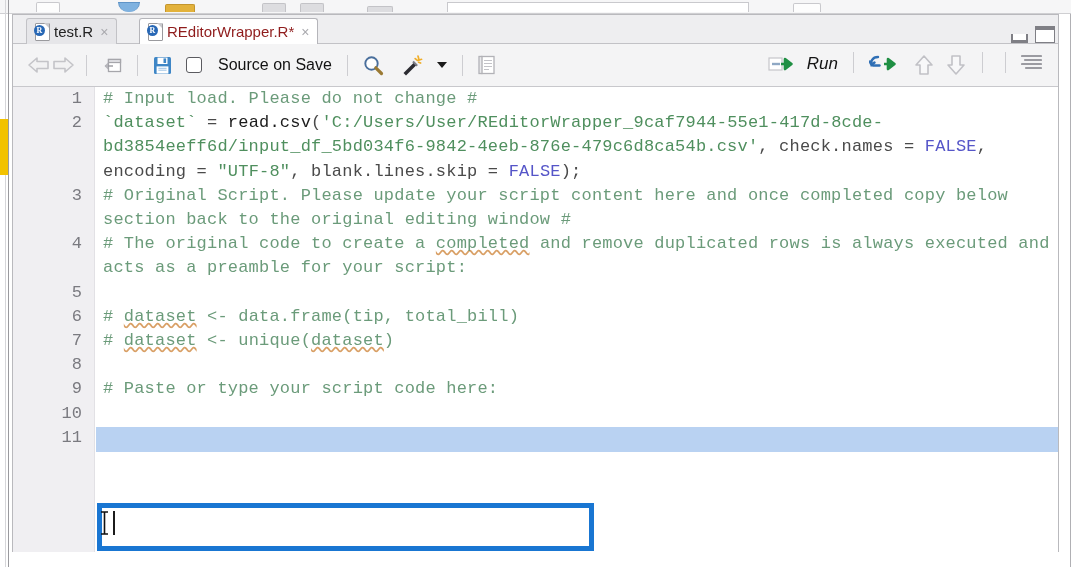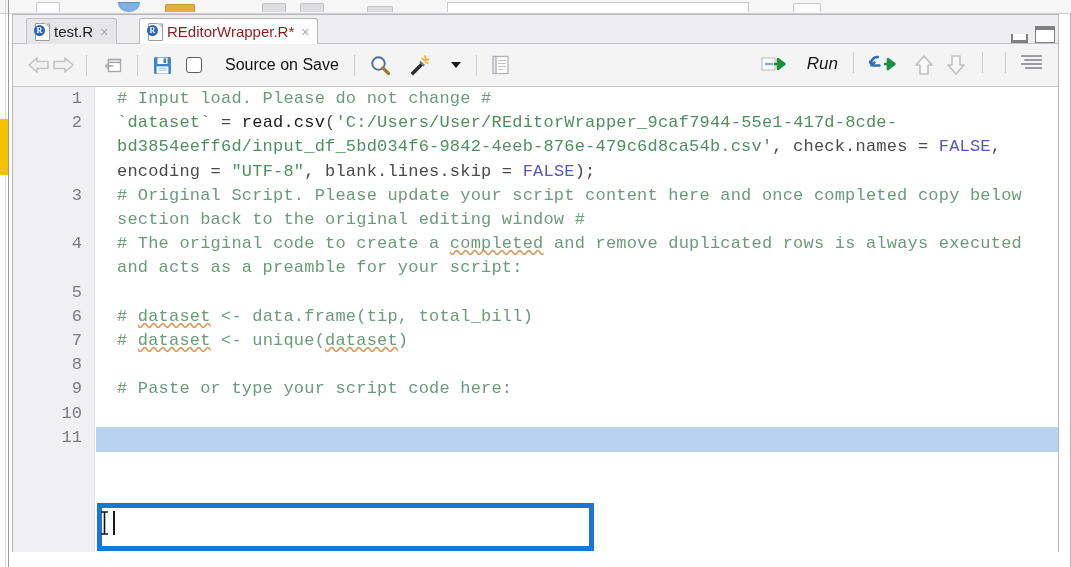--- a/index.html
+++ b/index.html
@@ -131,21 +131,21 @@
     border-bottom: 1px solid #c8c8cc;
     box-sizing: border-box;
     display: flex; align-items: center;
   }
   .tb-left { display: flex; align-items: center; padding-left: 14px; }
   .tb-right { display: flex; align-items: flex-start; margin-left: auto; padding-right: 12px; font-style: italic; }
   .tb-sep {
     width: 1px; height: 21px; background: #cdcdd1; margin: 0 11px;
   }
   .tb-btn {
-    display: flex; align-items: center; gap: 16px;
+    display: flex; align-items: center; gap: 9px;
     padding: 2px 4px; cursor: pointer; user-select: none;
     font-size: 16px; color: #1b1b1b;
   }
 
   
   .arrow-l, .arrow-r {
     width: 24px; height: 18px; position: relative;
   }
   .arrow-l svg, .arrow-r svg { display: block; }
 
@@ -215,21 +215,21 @@
     padding-right: 13px;
     box-sizing: border-box;
     font-family: "Liberation Mono", monospace;
     font-size: 17px;
     line-height: 24.2px;
     color: #7a7a80;
     user-select: none;
   }
   .ltext {
     flex: 1 1 auto;
-    padding-left: 22px;
+    padding-left: 8px;
     font-family: "Liberation Mono", monospace;
     font-size: 17px;
     line-height: 24.2px;
     white-space: pre-wrap;
     color: #1b1b1b;
     letter-spacing: 0.2px;
   }
   .cmt { color: #6b9b7a; }
   .str { color: #4f8f5e; }
   .kw  { color: #5555c8; }

